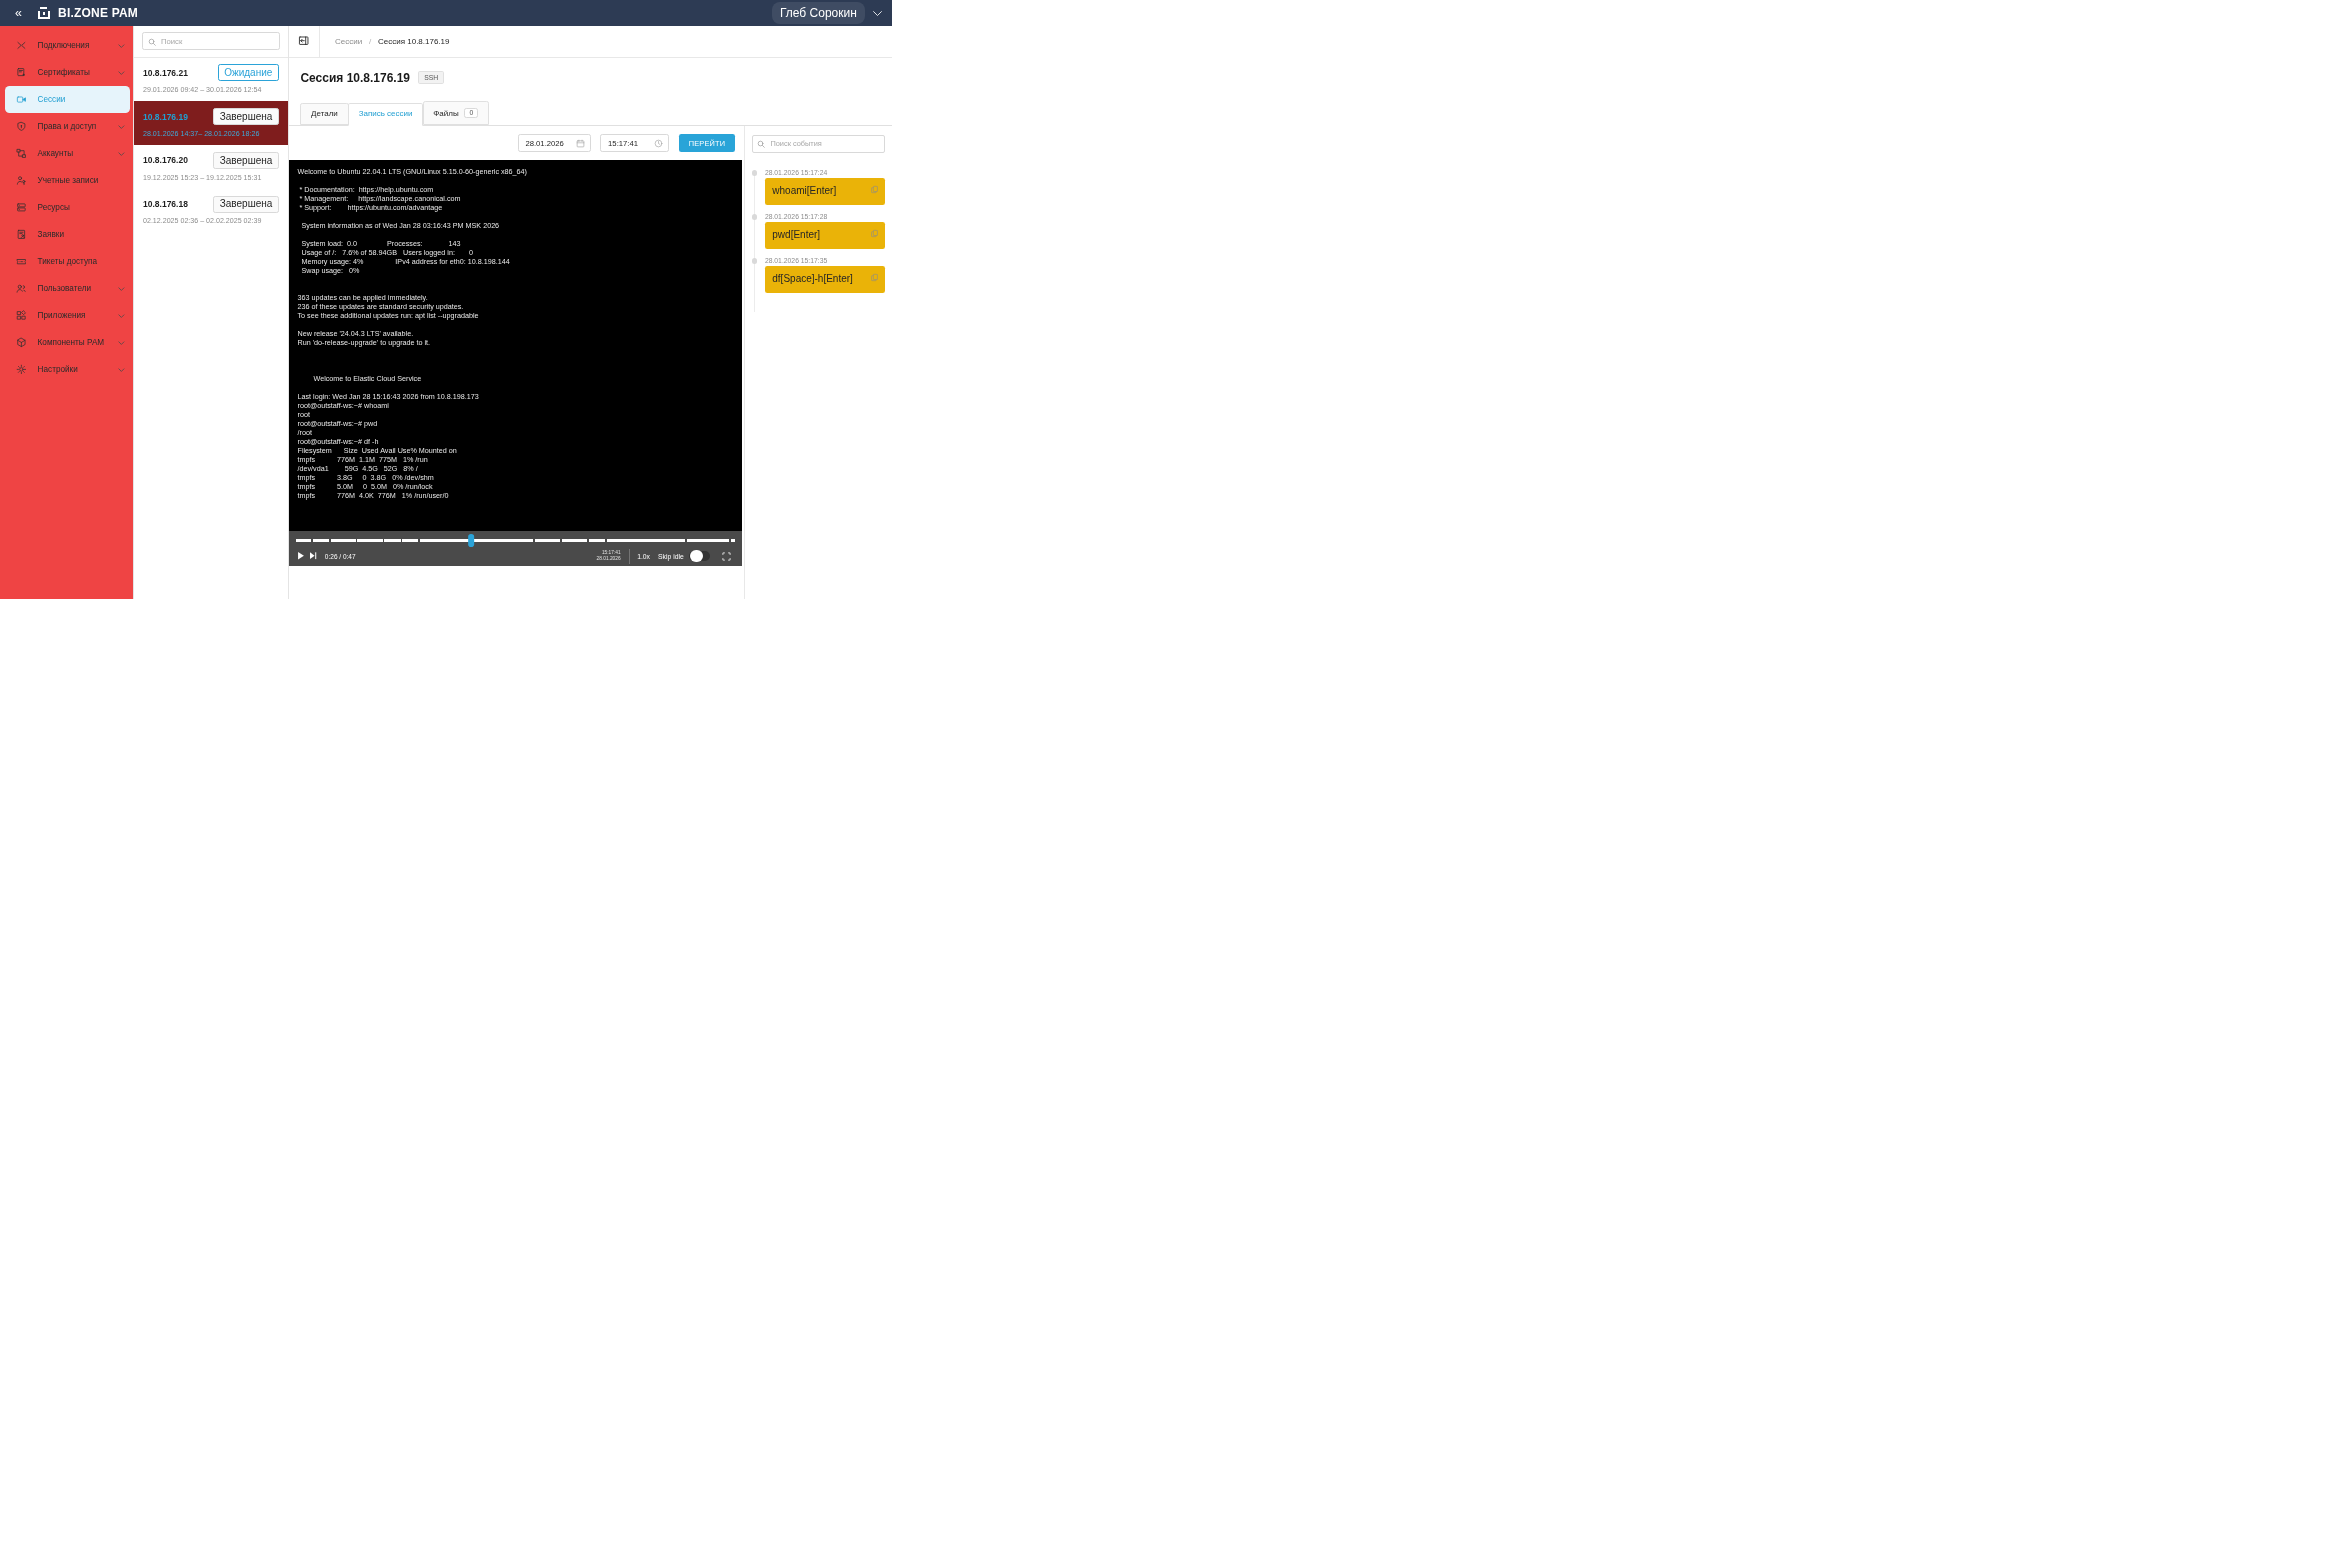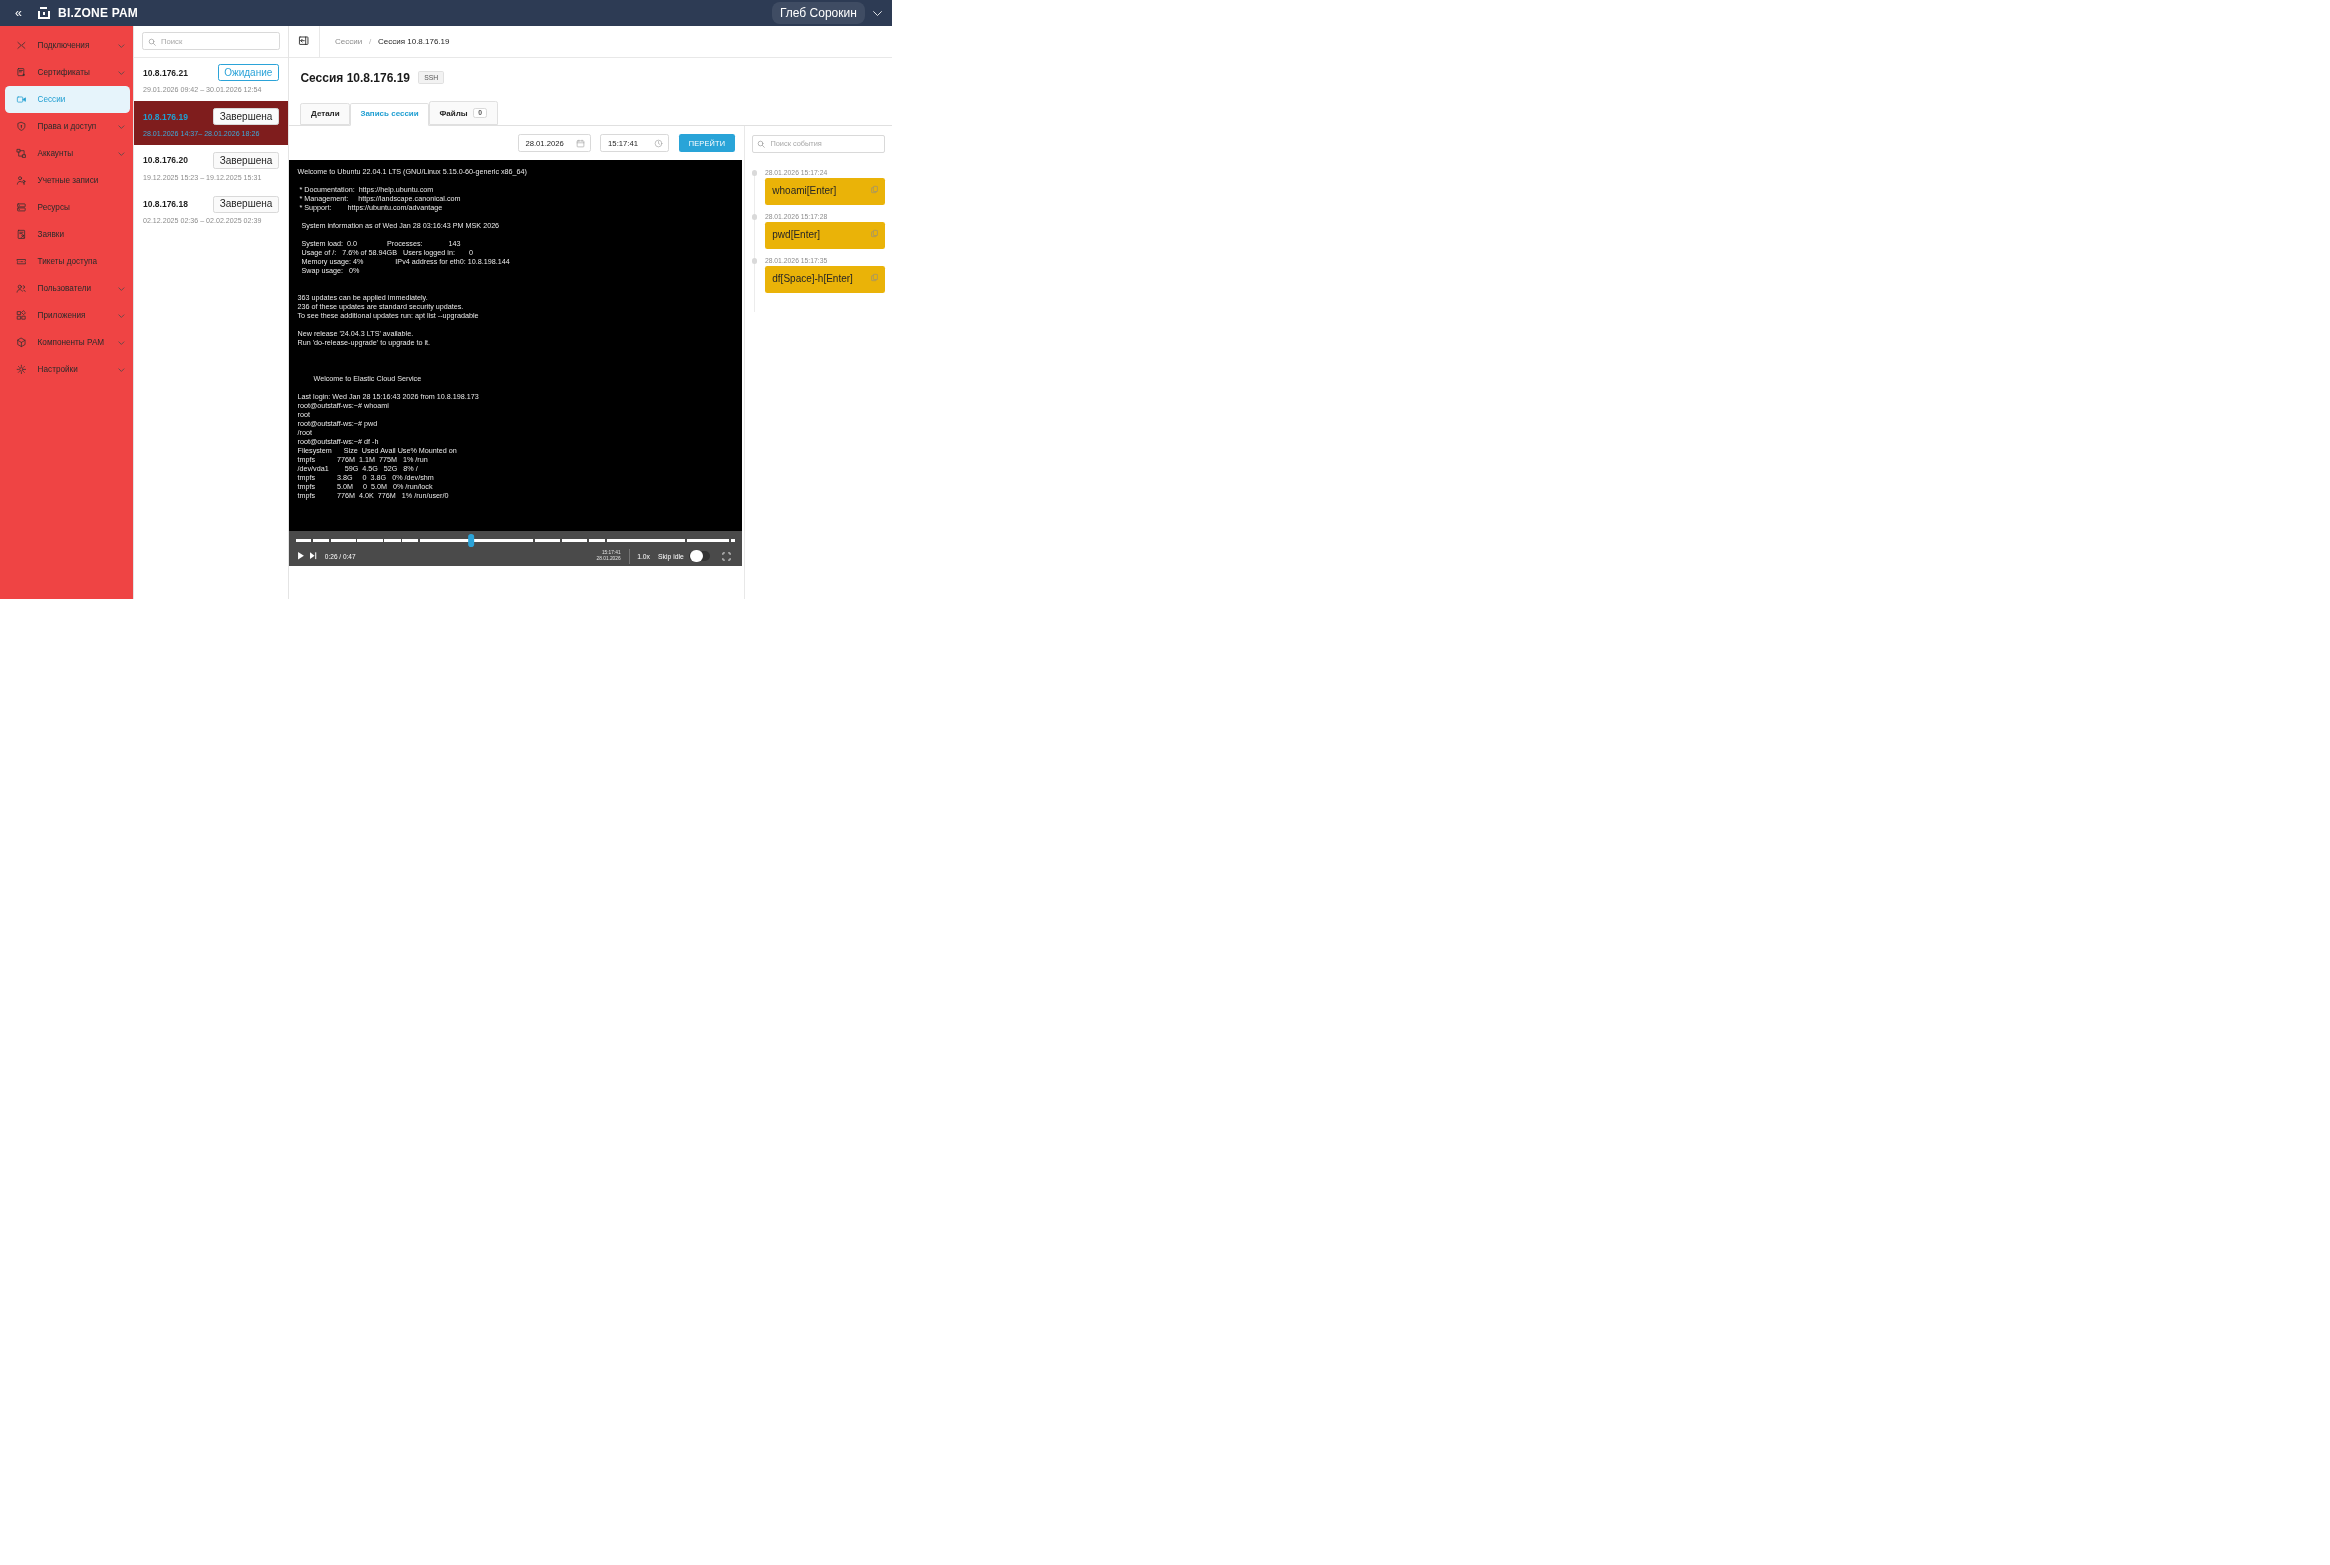--- a/index.html
+++ b/index.html
@@ -56,21 +56,21 @@
   .collapse-cell svg { stroke:#1f1f1f; stroke-width:1.5; fill:none; stroke-linecap:round; stroke-linejoin:round; }
   .breadcrumb { display:flex; align-items:center; padding-left:15px; font-size:8px; gap:6.8px; }
   .bc-parent { color:#8c8c8c; cursor:pointer; }
   .bc-sep { color:#b0b0b0; }
   .bc-current { color:#262626; }
 
   .title-row { display:flex; align-items:center; padding:13px 0 0 11.4px; }
   .title-row h1 { font-size:12px; font-weight:bold; color:#1a1a1a; }
   .proto-badge { margin-left:8px; font-size:6.8px; color:#555; background:#f2f2f2; border:0.6px solid #e0e0e0; border-radius:1.7px; padding:2.3px 5.1px; }
 
-  .tabs { display:flex; align-items:flex-end; padding-left:11.4px; margin-top:16.5px; border-bottom:0.6px solid #e0e0e0;font-weight:bold; }
+  .tabs { display:flex; align-items:flex-end; padding-left:11.4px; margin-top:16.5px; border-bottom:0.6px solid #e0e0e0; }
   .tab { background:#fafafa; border:0.6px solid #e0e0e0; border-radius:2.3px 2.3px 0 0; padding:5.7px 9.7px; font-size:8px; color:#262626; margin-right:-0.6px; cursor:pointer; display:flex; align-items:center; position:relative; }
   .tab.active { background:#fff; color:#219fd2; border-bottom-color:#fff; margin-bottom:-0.6px; padding-bottom:6.3px; }
   .count-badge { margin-left:5.7px; font-size:6.8px; color:#555; border:0.6px solid #d9d9d9; background:#fff; border-radius:2.3px; padding:0.6px 4px 1.1px; }
 
   .content-row { flex:1; display:flex; min-height:0; }
   .player-col { flex:1; min-width:0; display:flex; flex-direction:column; }
   .toolbar { height:34px; flex:0 0 34px; display:flex; align-items:center; justify-content:flex-end; gap:9.7px; padding-right:9px; }
   .tb-input { height:18px; border:0.6px solid #d9d9d9; border-radius:2.3px; display:flex; align-items:center; justify-content:space-between; padding:0 5.1px 0 6.8px; font-size:7.7px; color:#1f1f1f; cursor:text; }
   .tb-input.date { width:73px; }
   .tb-input.time { width:69px; }

